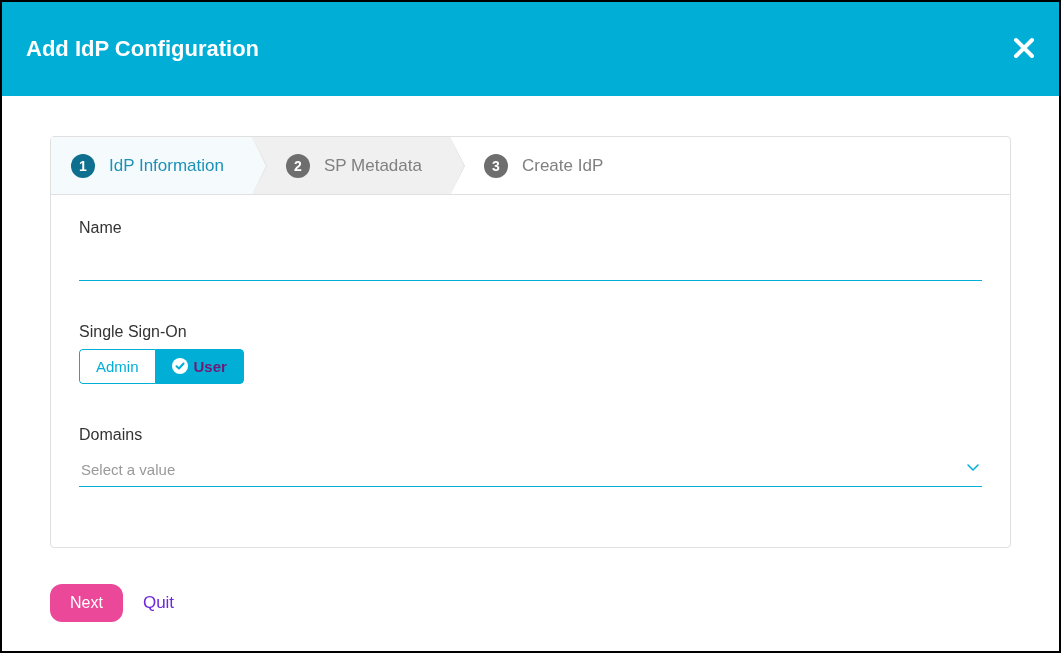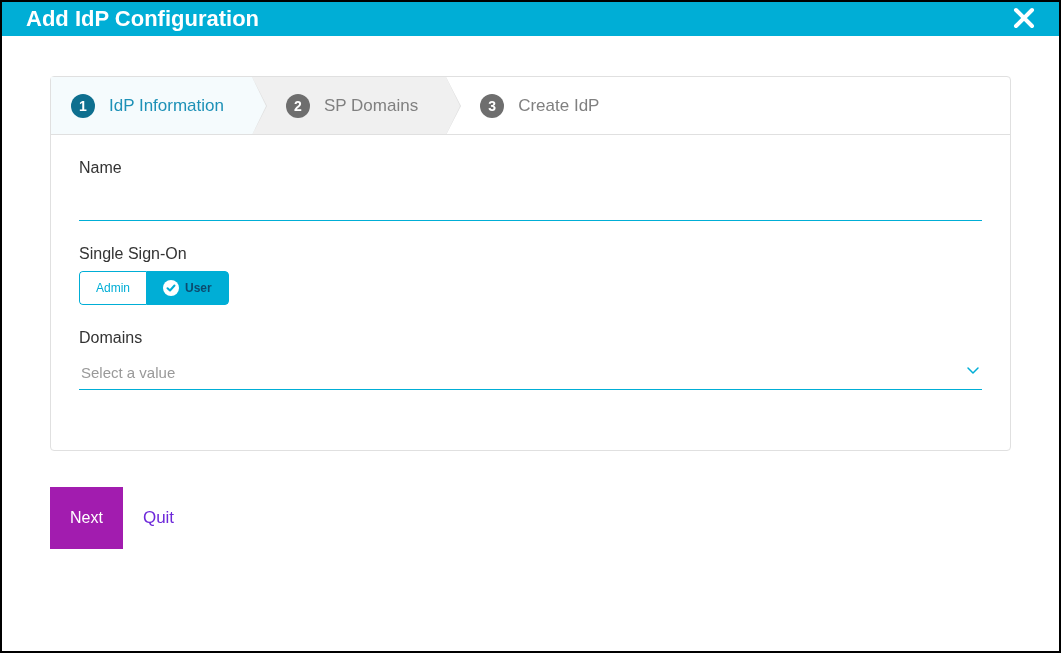--- a/index.html
+++ b/index.html
@@ -10,21 +10,21 @@
     body {
       font-family: -apple-system, BlinkMacSystemFont, "Segoe UI", Helvetica, Arial, sans-serif;
       background: #fff;
       width: 1061px;
       height: 653px;
       border: 2px solid #000;
     }
     .header {
       background: #00aed6;
       color: #fff;
-      padding: 2px 24px;
+      padding: 32px 24px;
       display: flex;
       justify-content: space-between;
       align-items: center;
     }
     .header-title {
       font-size: 22px;
       font-weight: 600;
     }
     .close-icon {
       cursor: pointer;
@@ -121,21 +121,21 @@
     .step:last-child::before {
       display: none;
     }
     .step + .step {
       padding-left: 34px;
     }
     .form-body {
       padding: 24px 28px 32px 28px;
     }
     .form-group {
-      margin-bottom: 24px;
+      margin-bottom: 42px;
     }
     .form-label {
       display: block;
       font-size: 16px;
       color: #333;
       margin-bottom: 8px;
     }
     .text-input {
       width: 100%;
       border: none;
@@ -146,35 +146,35 @@
       background: transparent;
       height: 36px;
     }
     .toggle-group {
       display: inline-flex;
       border-radius: 4px;
       overflow: hidden;
     }
     .toggle-btn {
       padding: 8px 16px;
-      font-size: 12px;
-      cursor: pointer;
-      display: inline-flex;
-      align-items: center;
+      font-size: 15px;
+      cursor: pointer;
+      display: inline-flex;
+      align-items: flex-start;
       border: 1.5px solid #00aed6;
     }
     .toggle-btn.unselected {
       background: #fff;
       color: #00aed6;
       border-radius: 4px 0 0 4px;
       border-right: none;
     }
     .toggle-btn.selected {
       background: #00aed6;
-      color: #0c4a6e;
+      color: #701a75;
       font-weight: 600;
       border-radius: 0 4px 4px 0;
     }
     .check-icon {
       display: inline-flex;
       margin-right: 6px;
     }
     .select-wrapper {
       position: relative;
       border-bottom: 1.5px solid #00aed6;
@@ -191,25 +191,25 @@
     .chevron {
       color: #00aed6;
     }
     .footer {
       padding: 12px 48px 20px 48px;
       display: flex;
       align-items: center;
       gap: 20px;
     }
     .btn-primary {
-      background: #a21caf;
+      background: #ec4899;
       color: #fff;
       border: none;
-      border-radius: 0;
-      padding: 22px 20px;
+      border-radius: 12px;
+      padding: 10px 20px;
       font-size: 16px;
       cursor: pointer;
     }
     .btn-link {
       background: none;
       border: none;
       color: #6d28d9;
       font-size: 17px;
       cursor: pointer;
     }
@@ -229,21 +229,21 @@
 <div class="content">
   <div class="wizard-panel">
 
     <div class="stepper">
       <div class="step active">
         <span class="step-number">1</span>
         <span>IdP Information</span>
       </div>
       <div class="step inactive">
         <span class="step-number">2</span>
-        <span>SP Domains</span>
+        <span>SP Metadata</span>
       </div>
       <div class="step future">
         <span class="step-number">3</span>
         <span>Create IdP</span>
       </div>
     </div>
 
     <div class="form-body">
 
       <div class="form-group">

